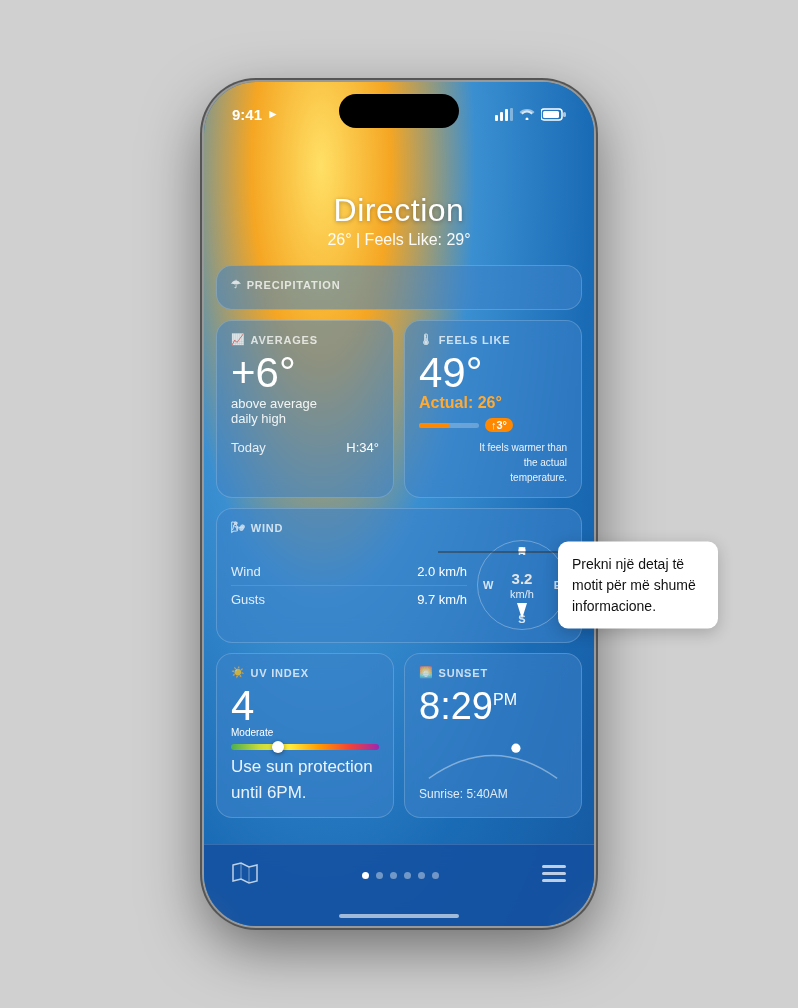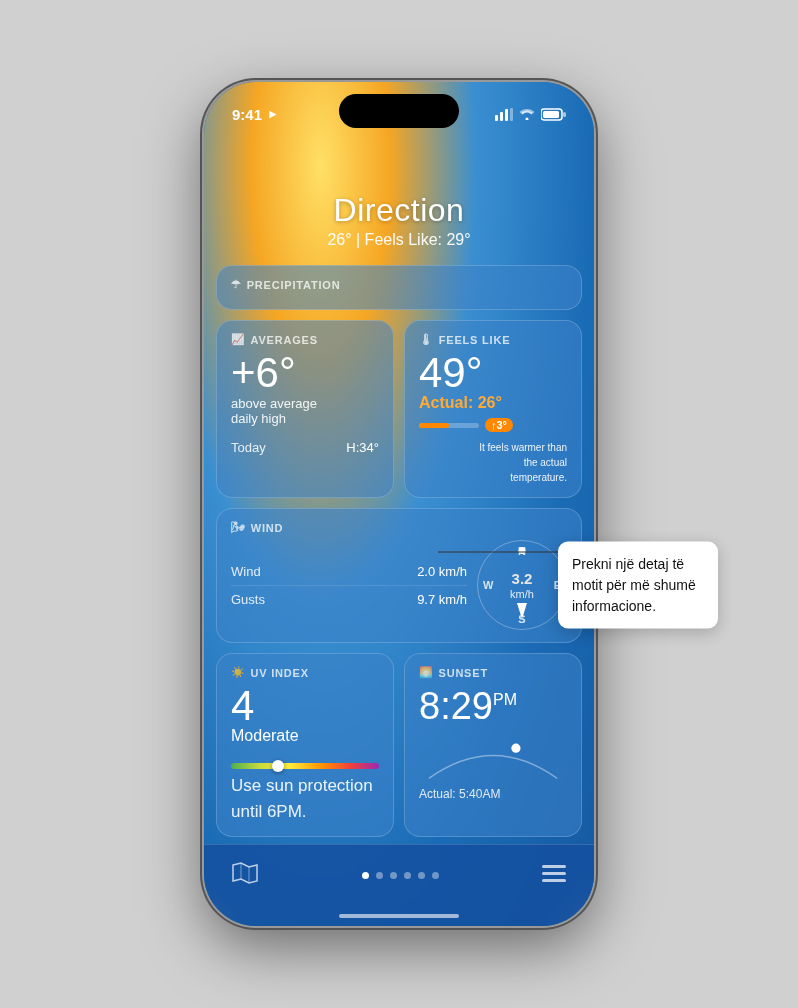--- a/index.html
+++ b/index.html
@@ -303,23 +303,23 @@
       border-top: 16px solid white;
     }
 
     
     .uv-big {
       font-size: 42px;
       font-weight: 300;
       line-height: 1;
     }
     .uv-level {
-      font-size: 16px;
+      font-size: 10px;
       font-weight: 500;
-      margin-bottom: 18px;
+      margin-bottom: 6px;
     }
     .uv-bar {
       height: 6px;
       border-radius: 3px;
       background: linear-gradient(to right, #4caf50, #cddc39, #ffeb3b, #ff9800, #f44336, #9c27b0);
       margin-bottom: 4px;
       position: relative;
     }
     .uv-dot {
       position: absolute;
@@ -587,21 +587,21 @@
             <span>8:29</span><sup>PM</sup>
           </div>
           <div class="sun-arc-container">
             <svg class="sun-arc-svg" viewBox="0 0 160 60">
               <path d="M 10 55 Q 80 5 150 55" stroke="rgba(255,255,255,0.4)" stroke-width="1.5" fill="none"></path>
 
               <circle cx="105" cy="22" r="5" fill="white"></circle>
             </svg>
           </div>
           <div class="sunrise-label">
-            <span>Actual:</span>
+            <span>Sunrise:</span>
             <span>5:40AM</span>
           </div>
         </div>
 
       </div>
 
     </div>
 
     <div class="tab-bar">
       <div class="tab-bar-icon">

